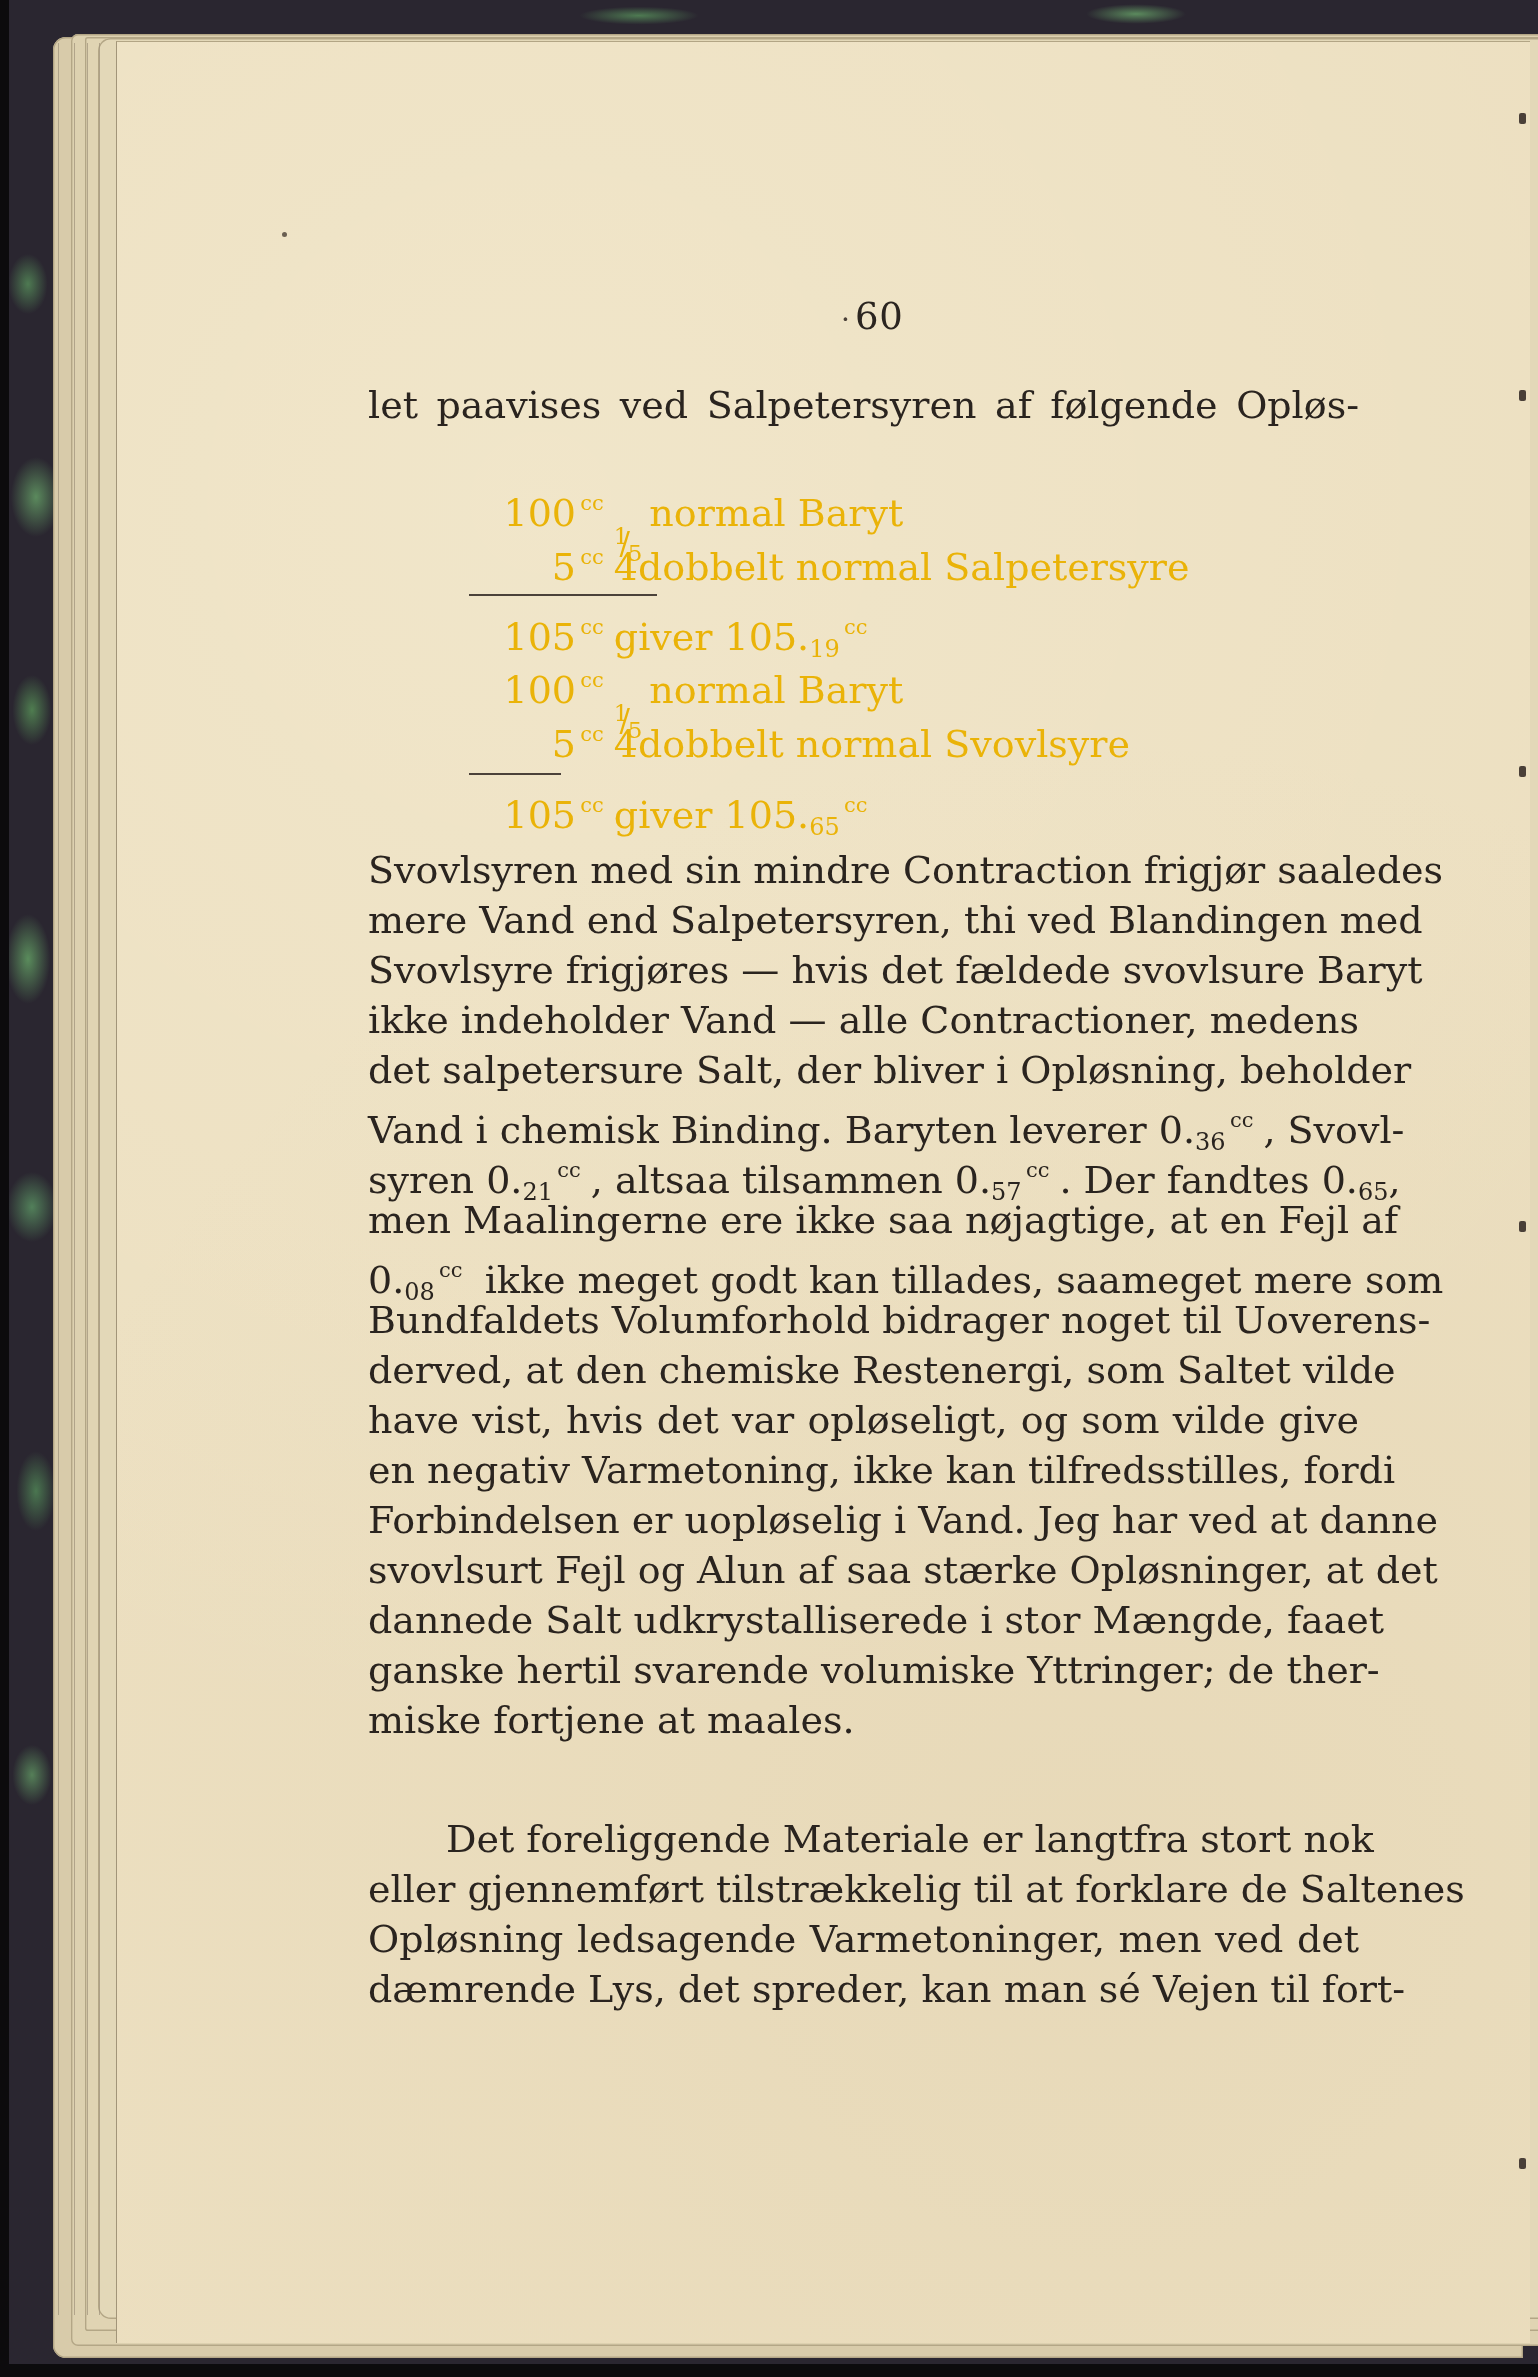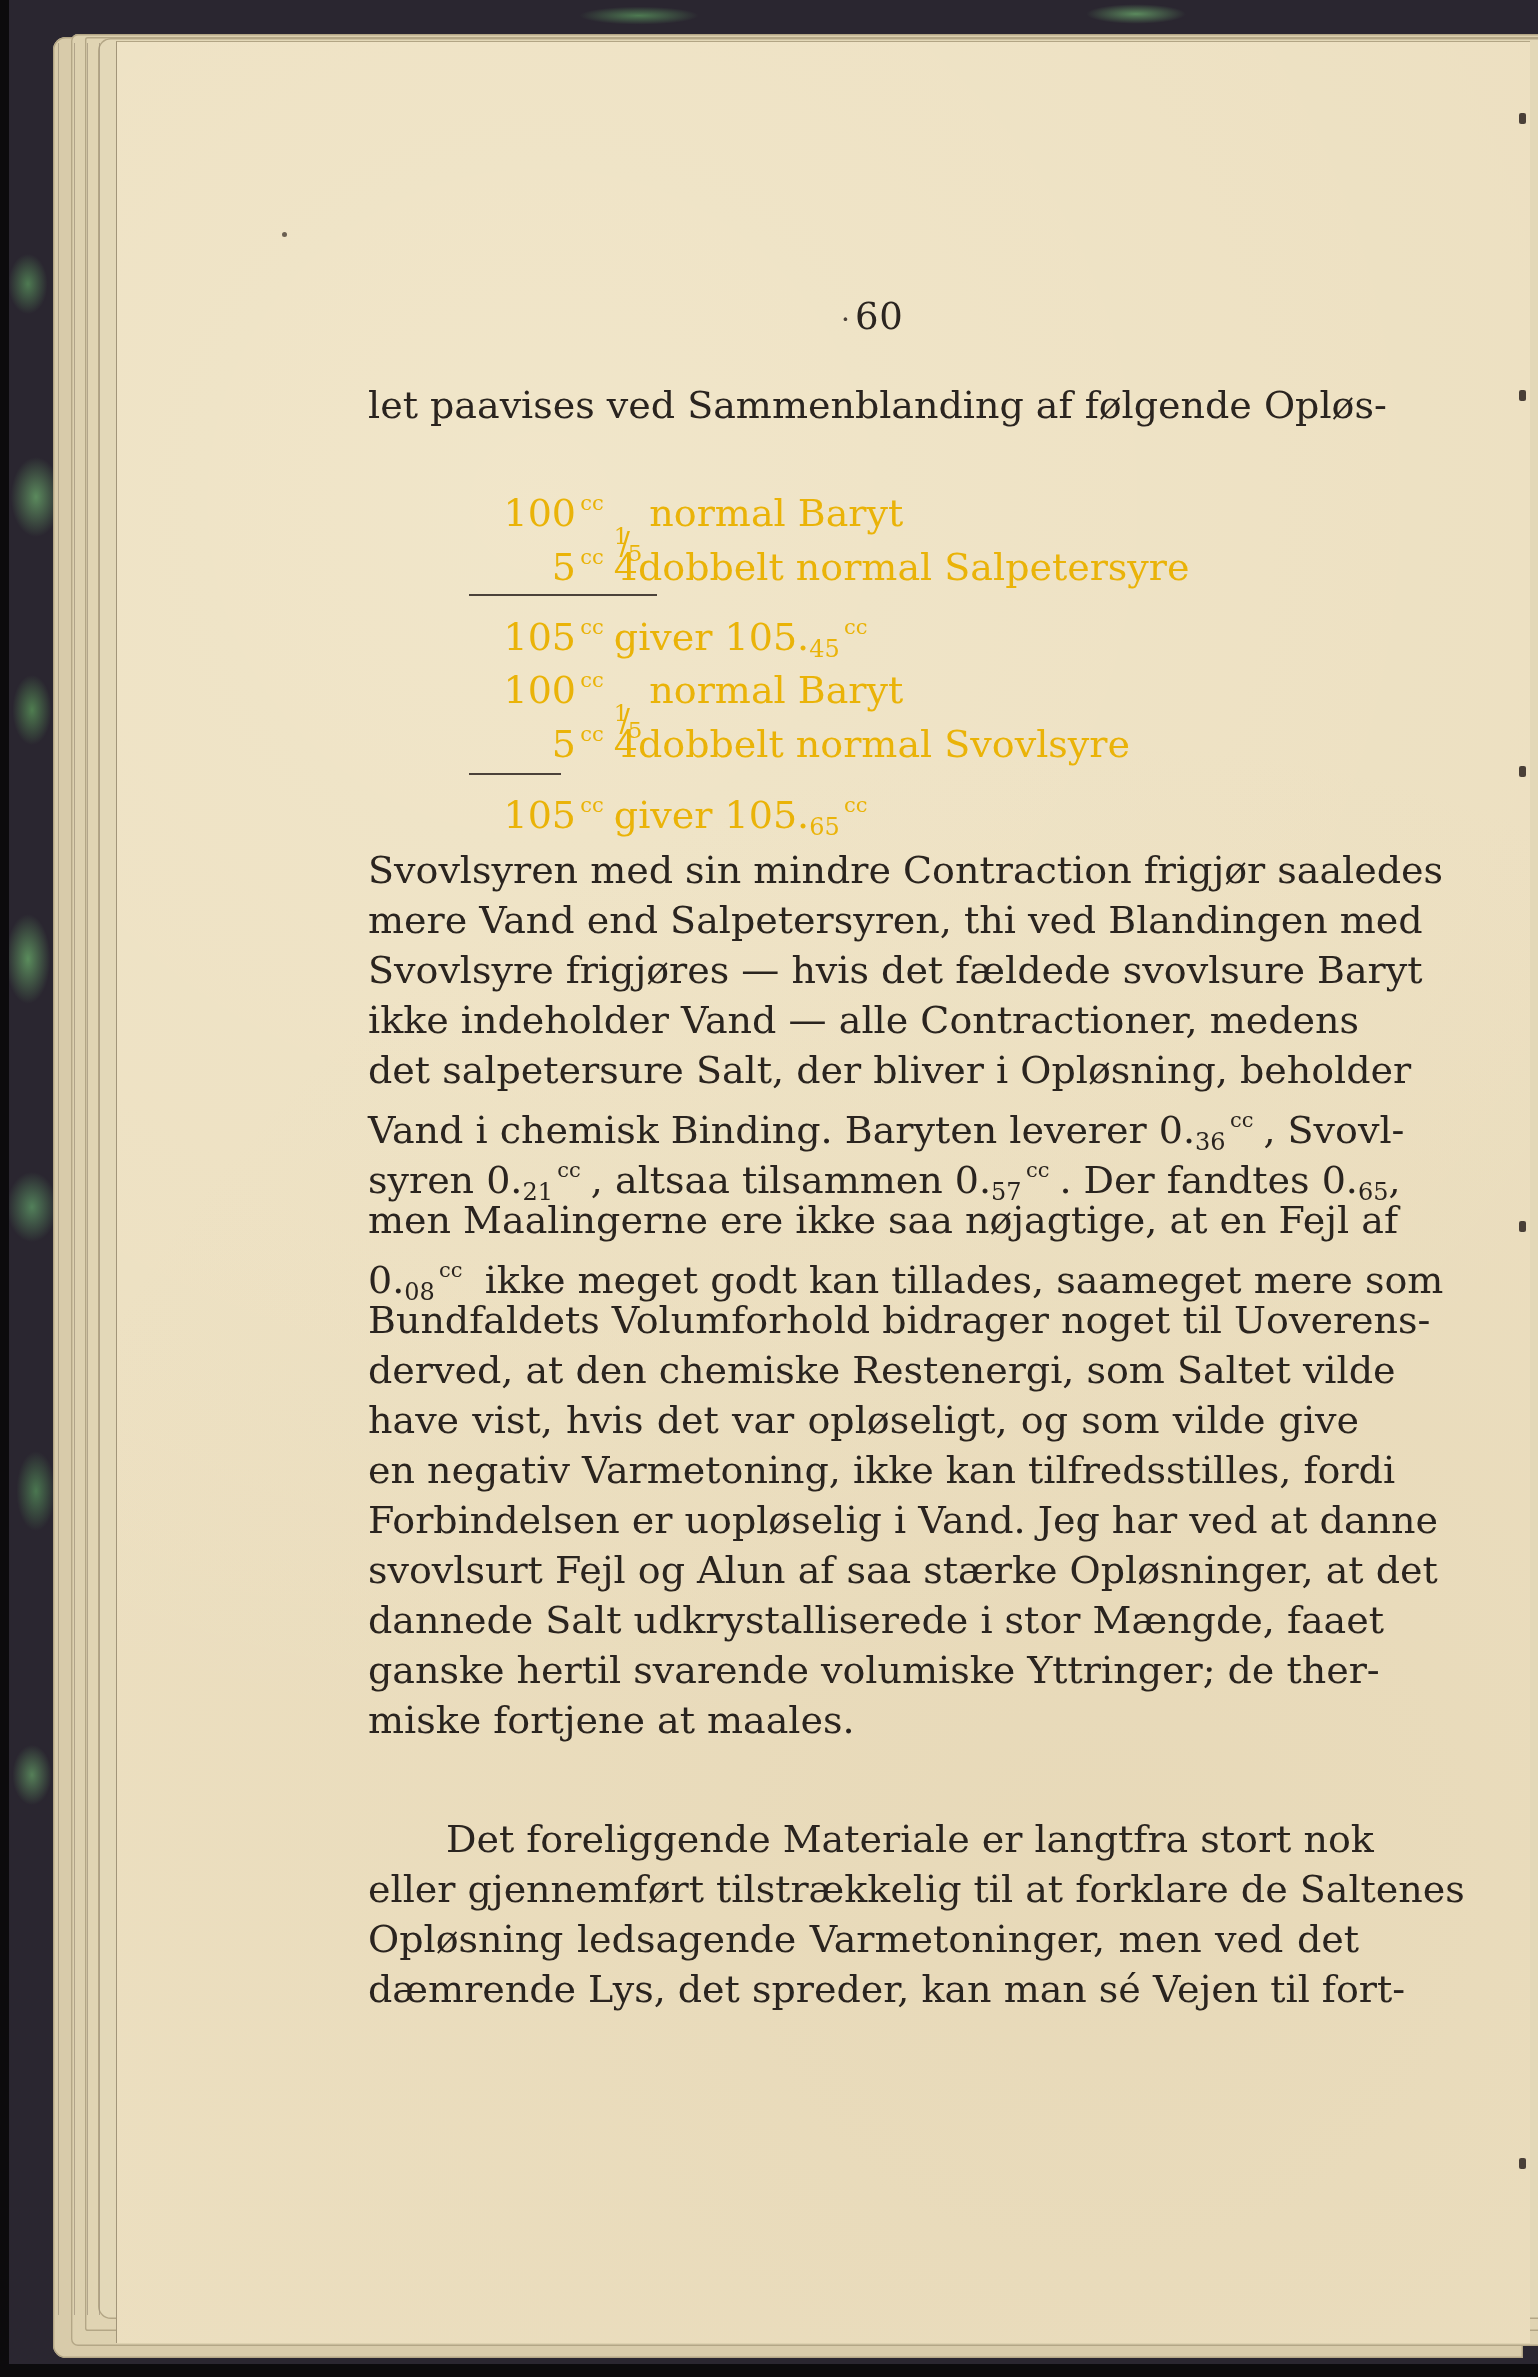--- a/index.html
+++ b/index.html
@@ -97,35 +97,35 @@
   <div class="tab" style="top:71px"></div>
   <div class="tab" style="top:348px"></div>
   <div class="tab" style="top:724px"></div>
   <div class="tab" style="top:1179px"></div>
   <div class="tab" style="top:2116px"></div>
 </div>
 
 <div class="page-number"><span class="dot">·</span><span>60</span></div>
 
 <div class="text" style="top:380px;">
-  <span class="line">let paavises ved Sammenblanding af følgende Opløs-</span>
+  <span class="line">let paavises ved Salpetersyren af følgende Opløs-</span>
 </div>
 
 <div class="formula" style="top:476px;">
   <span class="frow">
     <span class="amt">100</span><sup class="cc">cc</sup><span class="frac"><span class="n">1</span><span class="s">/</span><span class="d">5</span></span><span>normal Baryt</span>
   </span>
   <span class="frow">
     <span class="amt">5</span><sup class="cc">cc</sup><span>4dobbelt normal Salpetersyre</span>
   </span>
 </div>
 <div class="rule" style="left:469px;top:594px;width:188px;"></div>
 <div class="formula" style="top:600px;">
   <span class="frow">
-    <span class="amt">105</span><sup class="cc">cc</sup><span>giver</span> <span>105.</span><sub class="dec">45</sub><sup class="cc">cc</sup>
+    <span class="amt">105</span><sup class="cc">cc</sup><span>giver</span> <span>105.</span><sub class="dec">19</sub><sup class="cc">cc</sup>
   </span>
 </div>
 
 <div class="formula" style="top:653px;">
   <span class="frow">
     <span class="amt">100</span><sup class="cc">cc</sup><span class="frac"><span class="n">1</span><span class="s">/</span><span class="d">5</span></span><span>normal Baryt</span>
   </span>
   <span class="frow">
     <span class="amt">5</span><sup class="cc">cc</sup><span>4dobbelt normal Svovlsyre</span>
   </span>

